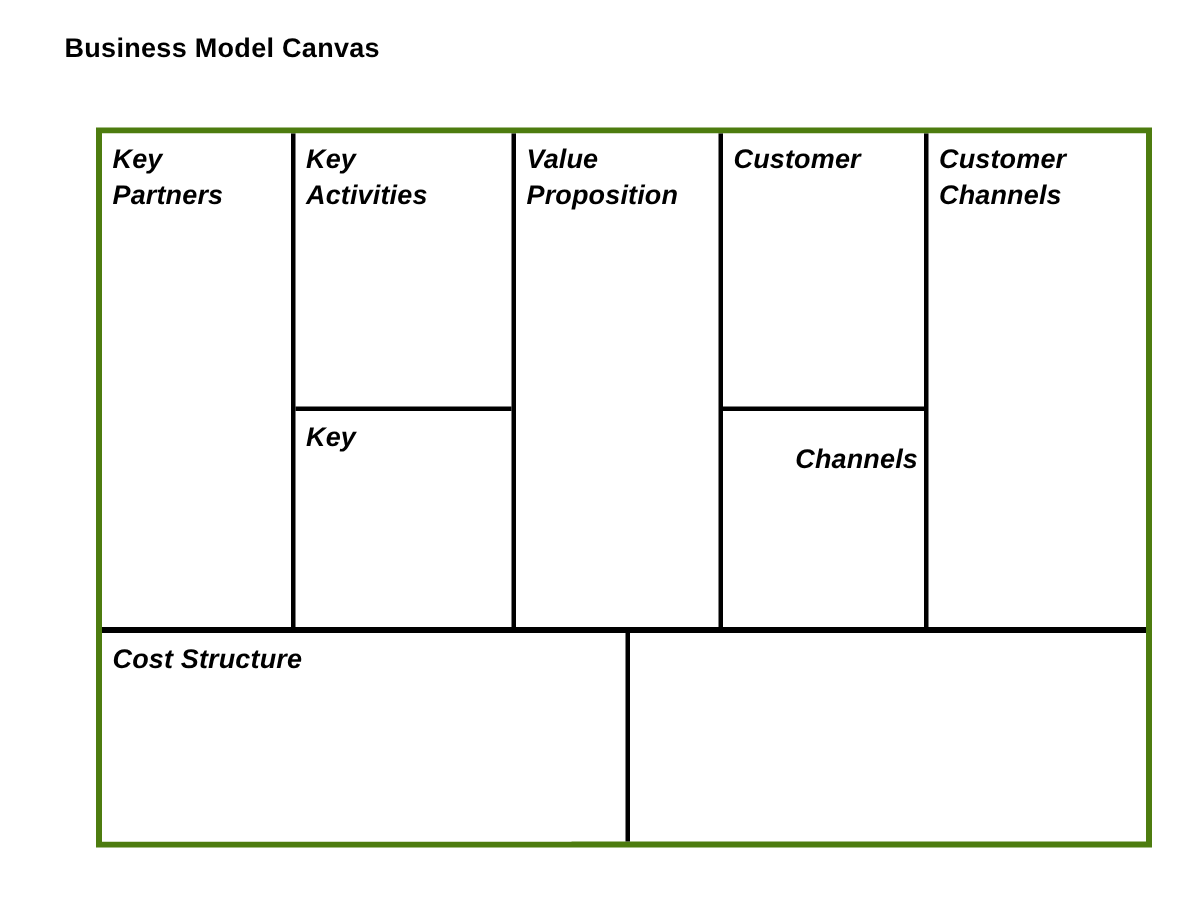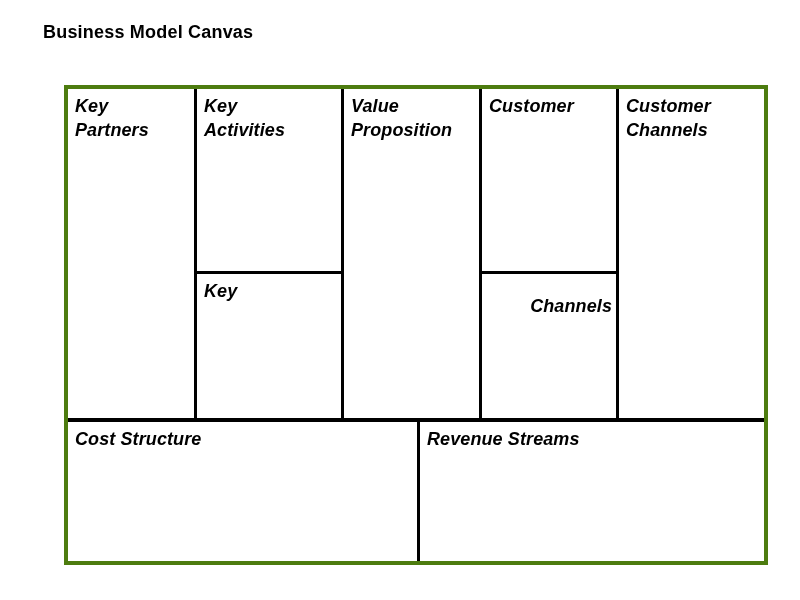--- a/index.html
+++ b/index.html
@@ -148,21 +148,16 @@
   <div class="hsep-thin" style="left:414px; top:182px; width:134px;"></div>
 
   <div class="hsep-thick" style="top:329px;"></div>
 
   <div class="cell" style="left:0px; top:333px; width:313px; height:139px;">
     <div class="cell-label">
       <span>Cost Structure</span>
     </div>
   </div>
 
-  <div class="cell" style="left:352px; top:333px; width:344px; height:139px;">
-    <div class="cell-label">
-      <span>Revenue Streams</span>
-    </div>
-  </div>
 
   <div class="vsep-thin" style="left:349px; top:333px; height:139px;"></div>
 
 </div>
 
 </body></html>

